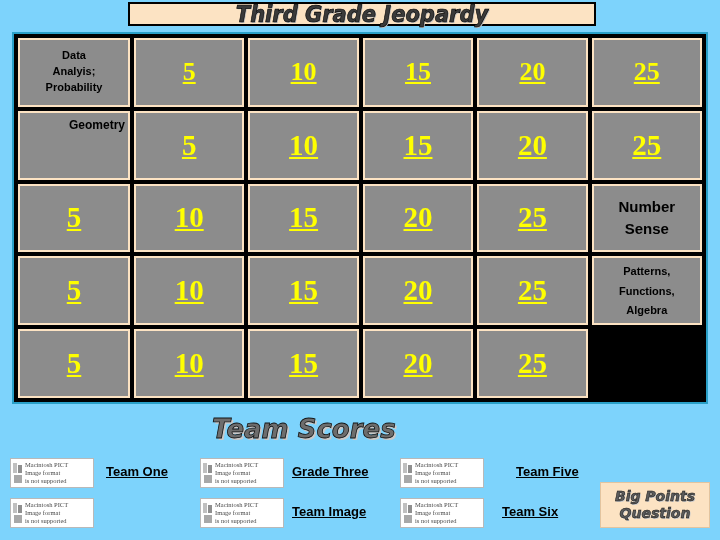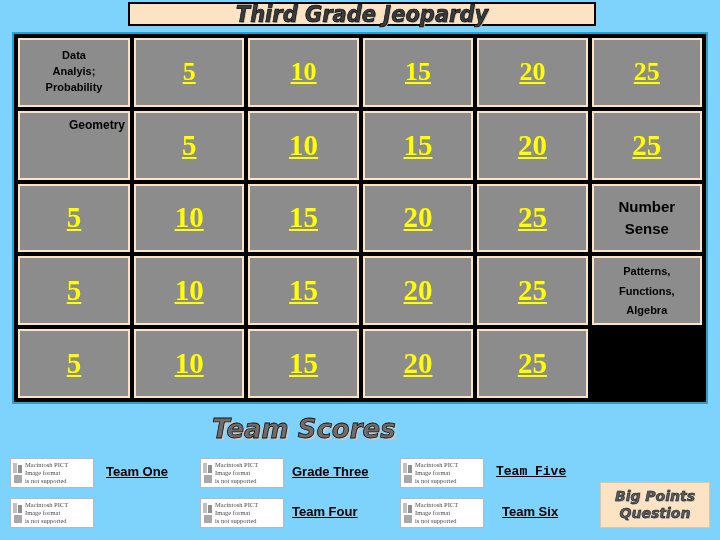--- a/index.html
+++ b/index.html
@@ -355,35 +355,35 @@
         <span class="bar b1"></span>
         <span class="bar b2"></span>
         <span class="bar b3"></span>
       </span>
     <span>
       <span class="txt">Macintosh PICT</span>
       <span class="txt">Image format</span>
       <span class="txt">is not supported</span>
     </span>
   </div>
-  <div class="team-label" style="left:292px; top:504px;">Team Four</div>
+  <div class="team-label" style="left:292px; top:504px;">Team Image</div>
 
   <div class="ph" style="left:400px; top:458px;">
     <span class="pict">
         <span class="bar b1"></span>
         <span class="bar b2"></span>
         <span class="bar b3"></span>
       </span>
     <span>
       <span class="txt">Macintosh PICT</span>
       <span class="txt">Image format</span>
       <span class="txt">is not supported</span>
     </span>
   </div>
-  <div class="team-label" style="left:496px; top:464px;font-family:Liberation Mono, monospace;">Team Five</div>
+  <div class="team-label" style="left:516px; top:464px;">Team Five</div>
 
   <div class="ph" style="left:400px; top:498px;">
     <span class="pict">
         <span class="bar b1"></span>
         <span class="bar b2"></span>
         <span class="bar b3"></span>
       </span>
     <span>
       <span class="txt">Macintosh PICT</span>
       <span class="txt">Image format</span>

